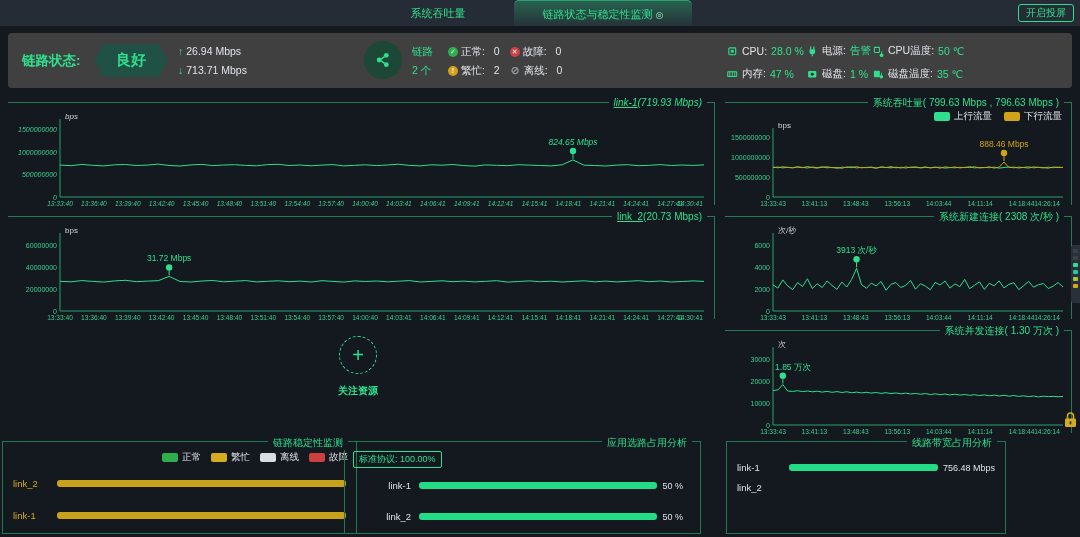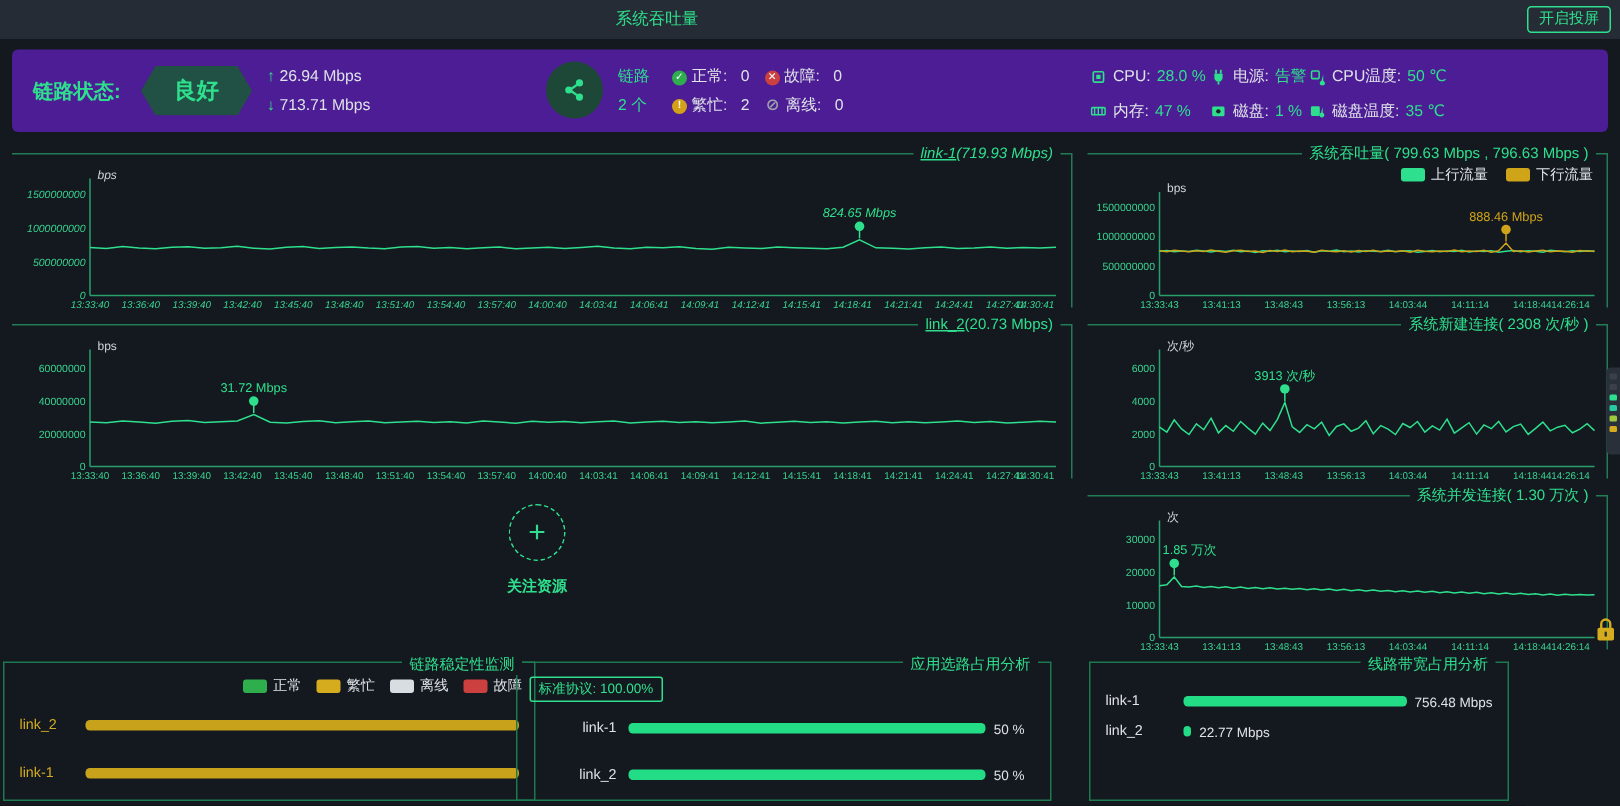--- a/index.html
+++ b/index.html
@@ -9,21 +9,21 @@
 
   
   .topbar { position:absolute; left:0; top:0; width:1080px; height:26px; background:#262c35; }
   .tab { position:absolute; top:0; height:26px; line-height:26px; text-align:center; font-size:11px; color:#2ee08d; cursor:pointer; }
   .tab-app { left:402px; width:72px; }
   .tab-active { left:514px; width:178px; background:linear-gradient(180deg, rgba(46,224,141,.30), rgba(46,224,141,.04)); border-top:1px solid rgba(46,224,141,.65); border-radius:5px 5px 0 0; }
   .tab-active .tabicon { font-size:9px; color:#8fe7bd; margin-left:3px; }
   .cast-btn { position:absolute; right:6px; top:4px; height:18px; line-height:16px; padding:0 7px; font-size:10px; color:#2ee08d; border:1px solid #2ee08d; border-radius:3px; background:transparent; cursor:pointer; }
 
   
-  .statusbar { position:absolute; left:8px; top:33px; width:1064px; height:55px; background:#4c1d95; border-radius:4px; }
+  .statusbar { position:absolute; left:8px; top:33px; width:1064px; height:55px; background:#404040; border-radius:4px; }
   .ls-label { position:absolute; left:14px; top:19px; font-size:13.5px; font-weight:bold; color:#2ee08d; }
   .hexagon { position:absolute; left:86px; top:11px; width:74px; height:33px; background:#215045;
              clip-path:polygon(13% 0,87% 0,100% 50%,87% 100%,13% 100%,0 50%);
              display:flex; align-items:center; justify-content:center; }
   .hexagon span { font-size:15px; font-weight:bold; color:#2ee08d; }
   .rates { position:absolute; left:170px; top:9px; font-size:10.5px; line-height:19px; }
   .rates .arrow { color:#2ee08d; font-weight:bold; margin-right:3px; }
   .share-btn { position:absolute; left:356px; top:8px; width:38px; height:38px; border-radius:50%; background:#1d4737; display:flex; align-items:center; justify-content:center; cursor:pointer; }
   .linkstats { position:absolute; left:404px; top:9px; font-size:10.5px; line-height:19px; }
   .linkstats .row { display:flex; align-items:center; gap:10px; }
@@ -81,20 +81,23 @@
   .mini-toolbar i { display:block; height:4px; border-radius:1px; }
   .lock { position:absolute; left:1063px; top:411px; width:15px; height:17px; cursor:pointer; }
 </style>
 </head>
 <body>
 
 <div class="app">
 
   <div class="topbar">
     <div class="tab tab-app">系统吞吐量</div>
+    <div class="tab tab-active">
+      <span>链路状态与稳定性监测</span><span class="tabicon">◎</span>
+    </div>
     <button class="cast-btn">开启投屏</button>
   </div>
 
   <div class="statusbar">
     <div class="ls-label">链路状态:</div>
     <div class="hexagon">
       <span>良好</span>
     </div>
     <div class="rates">
       <div><span class="arrow">↑</span><span>26.94 Mbps</span></div>
@@ -407,24 +410,20 @@
     <div class="bar-rows rows3">
         <div class="bar-row">
           <span class="blabel" style="color:#dfe3e8">link-1</span>
           <span class="track">
             <span class="fill" style="width:85.36%;background:#22dd86"></span>
             <span class="bval">756.48 Mbps</span>
           </span>
         </div>
         <div class="bar-row">
           <span class="blabel" style="color:#dfe3e8">link_2</span>
-          <span class="track">
-            <span class="fill" style="width:2.6399999999999997%;background:#22dd86"></span>
-            <span class="bval">22.77 Mbps</span>
-          </span>
         </div>
       </div>
   </div>
 
   <div class="mini-toolbar">
     <i style="background:#3a4049"></i>
     <i style="background:#3a4049"></i>
     <i style="background:#2ee08d"></i>
     <i style="background:#27c9a0"></i>
     <i style="background:#9ec93f"></i>

